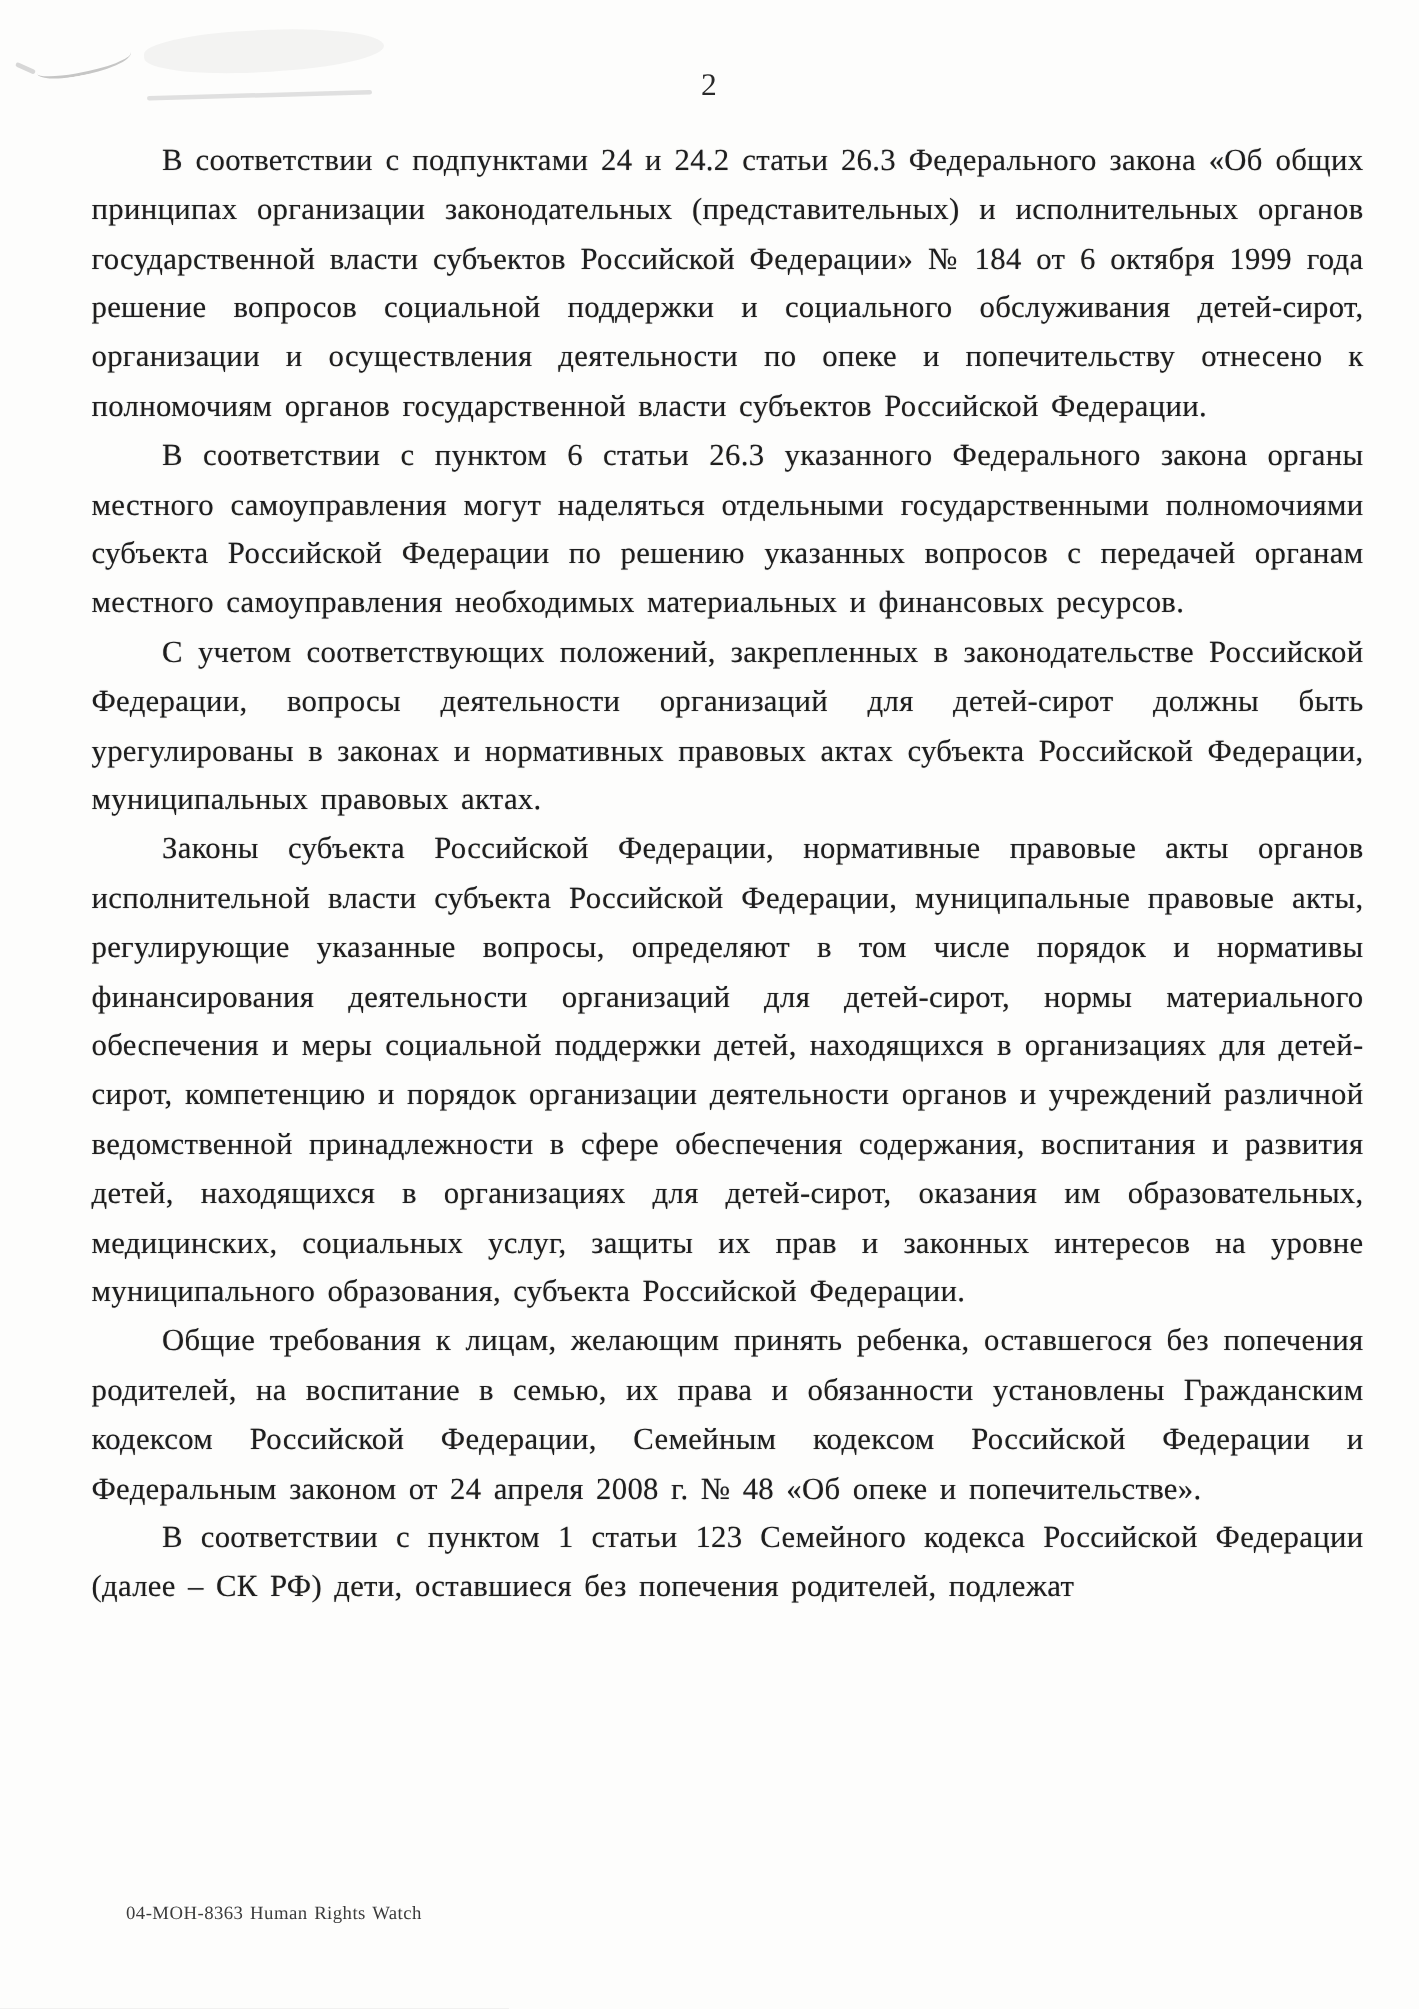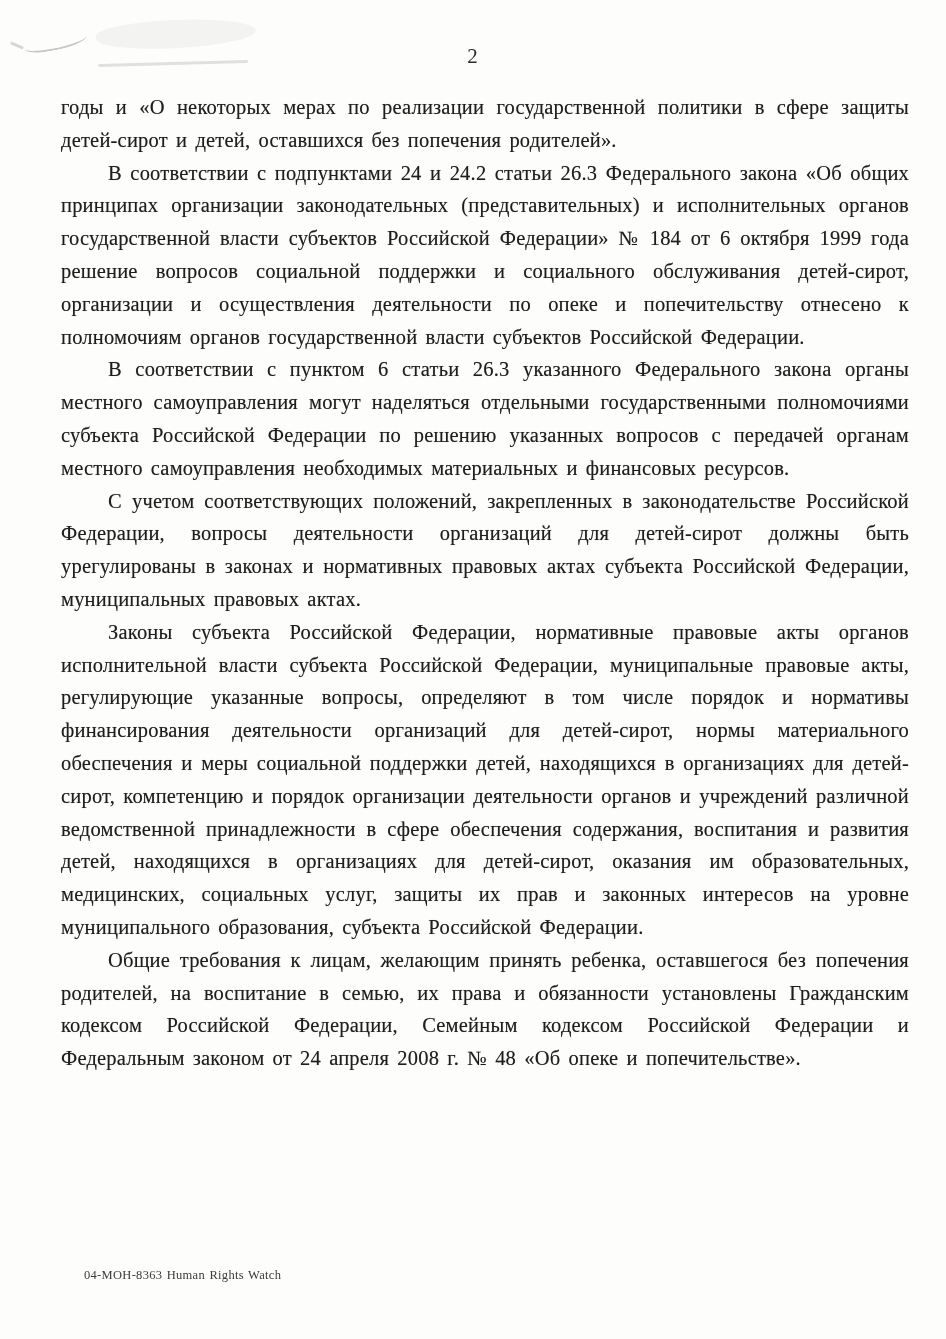--- a/index.html
+++ b/index.html
@@ -103,23 +103,23 @@
 <div class="page">
 
   <div class="smudge-a"></div>
   <div class="smudge-b"></div>
   <div class="smudge-c"></div>
   <div class="smudge-d"></div>
 
   <div class="page-number">2</div>
 
   <div class="text-body">
-    <p class="continuation">годы и «О некоторых мерах по реализации государственной политики в сфере защиты детей-сирот и детей, оставшихся без попечения родителей».</p>
     <p>В соответствии с подпунктами 24 и 24.2 статьи 26.3 Федерального закона «Об общих принципах организации законодательных (представительных) и исполнительных органов государственной власти субъектов Российской Федерации» № 184 от 6 октября 1999 года решение вопросов социальной поддержки и социального обслуживания детей-сирот, организации и осуществления деятельности по опеке и попечительству отнесено к полномочиям органов государственной власти субъектов Российской Федерации.</p>
     <p>В соответствии с пунктом 6 статьи 26.3 указанного Федерального закона органы местного самоуправления могут наделяться отдельными государственными полномочиями субъекта Российской Федерации по решению указанных вопросов с передачей органам местного самоуправления необходимых материальных и финансовых ресурсов.</p>
     <p>С учетом соответствующих положений, закрепленных в законодательстве Российской Федерации, вопросы деятельности организаций для детей-сирот должны быть урегулированы в законах и нормативных правовых актах субъекта Российской Федерации, муниципальных правовых актах.</p>
     <p>Законы субъекта Российской Федерации, нормативные правовые акты органов исполнительной власти субъекта Российской Федерации, муниципальные правовые акты, регулирующие указанные вопросы, определяют в том числе порядок и нормативы финансирования деятельности организаций для детей-сирот, нормы материального обеспечения и меры социальной поддержки детей, находящихся в организациях для детей-сирот, компетенцию и порядок организации деятельности органов и учреждений различной ведомственной принадлежности в сфере обеспечения содержания, воспитания и развития детей, находящихся в организациях для детей-сирот, оказания им образовательных, медицинских, социальных услуг, защиты их прав и законных интересов на уровне муниципального образования, субъекта Российской Федерации.</p>
     <p>Общие требования к лицам, желающим принять ребенка, оставшегося без попечения родителей, на воспитание в семью, их права и обязанности установлены Гражданским кодексом Российской Федерации, Семейным кодексом Российской Федерации и Федеральным законом от 24 апреля 2008 г. № 48 «Об опеке и попечительстве».</p>
+    <p>В соответствии с пунктом 1 статьи 123 Семейного кодекса Российской Федерации (далее – СК РФ) дети, оставшиеся без попечения родителей, подлежат</p>
   </div>
 
   <div class="footer-stamp">04-MOH-8363 Human Rights Watch</div>
 
 </div>
 
 </body></html>

